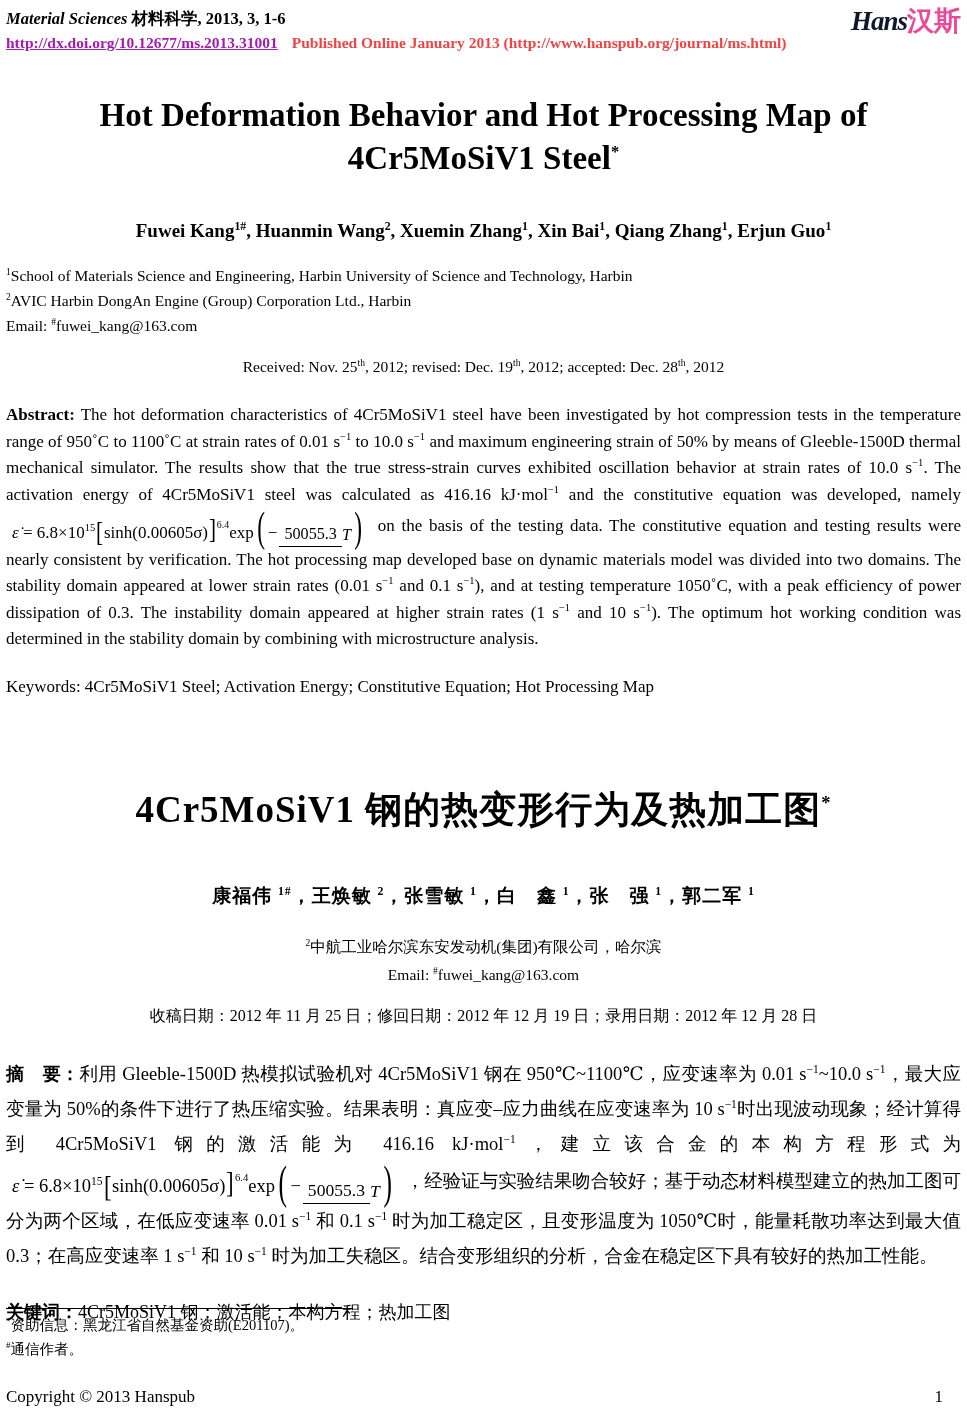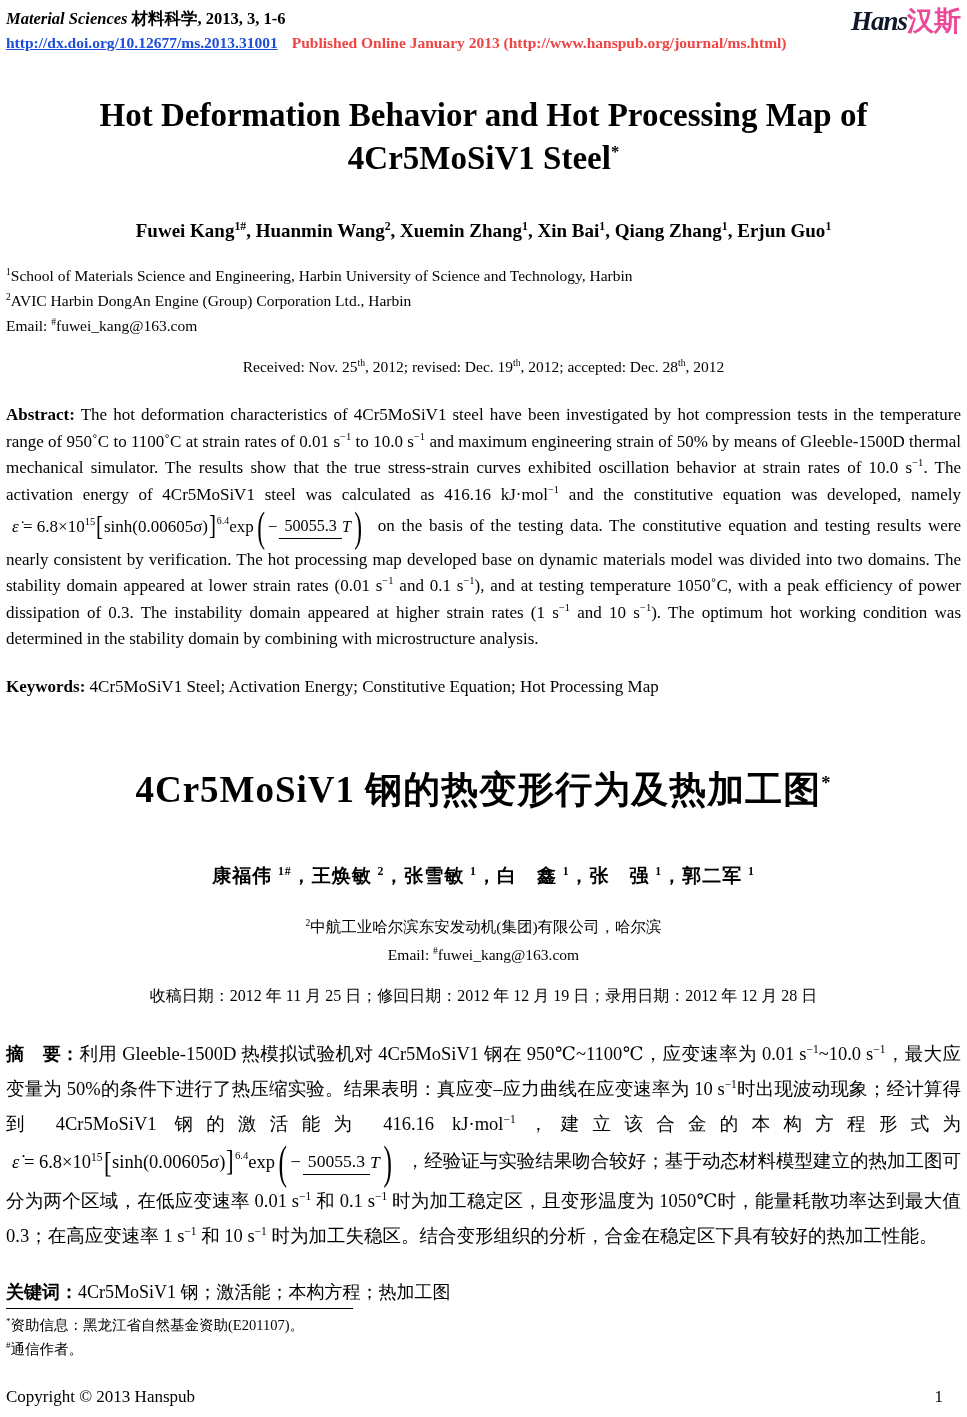--- a/index.html
+++ b/index.html
@@ -15,47 +15,47 @@
     overflow:hidden;
   }
   
   .hdr{display:flex;justify-content:space-between;align-items:flex-start;}
   .hdr-left{font-size:16.5px;font-weight:bold;line-height:1.35;}
   .hdr-left .jr{font-style:italic;}
   .logo{font-size:27px;font-weight:bold;line-height:1;white-space:nowrap;}
   .logo .latin{color:#0f172a;font-style:italic;letter-spacing:-1px;}
   .logo .cjk{color:#ec4899;}
   .hdr-line2{font-size:15.5px;margin-top:3px;}
-  .doi-link{color:#1d4ed8;text-decoration:underline;}
+  .doi-link{color:#a21caf;text-decoration:underline;}
   .pub-note{color:#ef4444;margin-left:14px;}
   
   .title{margin-top:40px;text-align:center;font-size:33px;font-weight:bold;line-height:1.3;}
   .title sup{font-size:0.5em;}
   .authors{margin-top:40px;text-align:center;font-size:19px;font-weight:bold;}
   .affil{margin-top:22px;text-align:left;font-size:15.5px;line-height:1.6;}
   .received{margin-top:20px;text-align:center;font-size:15.5px;}
   
   .abstract{margin-top:26px;text-align:justify;font-size:17px;line-height:26.5px;}
   .abstract .lbl{font-weight:bold;}
   .keywords{margin-top:24px;font-size:17px;}
-  .keywords .lbl{font-weight:bold;margin-top:42px;}
+  .keywords .lbl{font-weight:normal;margin-top:42px;}
   
-  .cn-title{margin-top:68px;text-align:center;font-size:37px;font-weight:bold;letter-spacing:1px;}
+  .cn-title{margin-top:88px;text-align:center;font-size:37px;font-weight:bold;letter-spacing:1px;}
   .cn-title sup{font-size:0.5em;}
   .cn-authors{margin-top:48px;text-align:center;font-size:19px;font-weight:bold;letter-spacing:1px;}
   .cn-affil{margin-top:24px;text-align:center;font-size:15.5px;line-height:1.85;}
   .cn-received{margin-top:16px;text-align:center;font-size:16px;}
   .cn-abstract{margin-top:30px;text-align:justify;font-size:18.5px;line-height:35px;}
   .cn-abstract .lbl{font-weight:bold;font-family:"Liberation Sans","DejaVu Sans",sans-serif;font-size:18px;}
   .cn-keywords{margin-top:26px;font-size:18px;}
   .cn-keywords .lbl{font-weight:bold;font-family:"Liberation Sans","DejaVu Sans",sans-serif;}
   sup{font-size:0.62em;line-height:0;}
   
   .equation{
-    display:inline-flex;align-items:center;
+    display:inline-flex;align-items:flex-end;
     vertical-align:middle;
     margin:0 6px;
     white-space:nowrap;
   }
   .eq-run{display:inline-block;}
   .eq-var{font-style:italic;}
   .eq-bracket{font-size:1.55em;font-weight:400;transform:scaleX(.8);display:inline-block;}
   .eq-grp{display:inline-block;}
   .eq-grp sup{font-size:0.58em;vertical-align:1.05em;}
   .eq-paren{font-size:2.5em;font-weight:300;transform:scaleX(.55);display:inline-block;line-height:0.9;}

